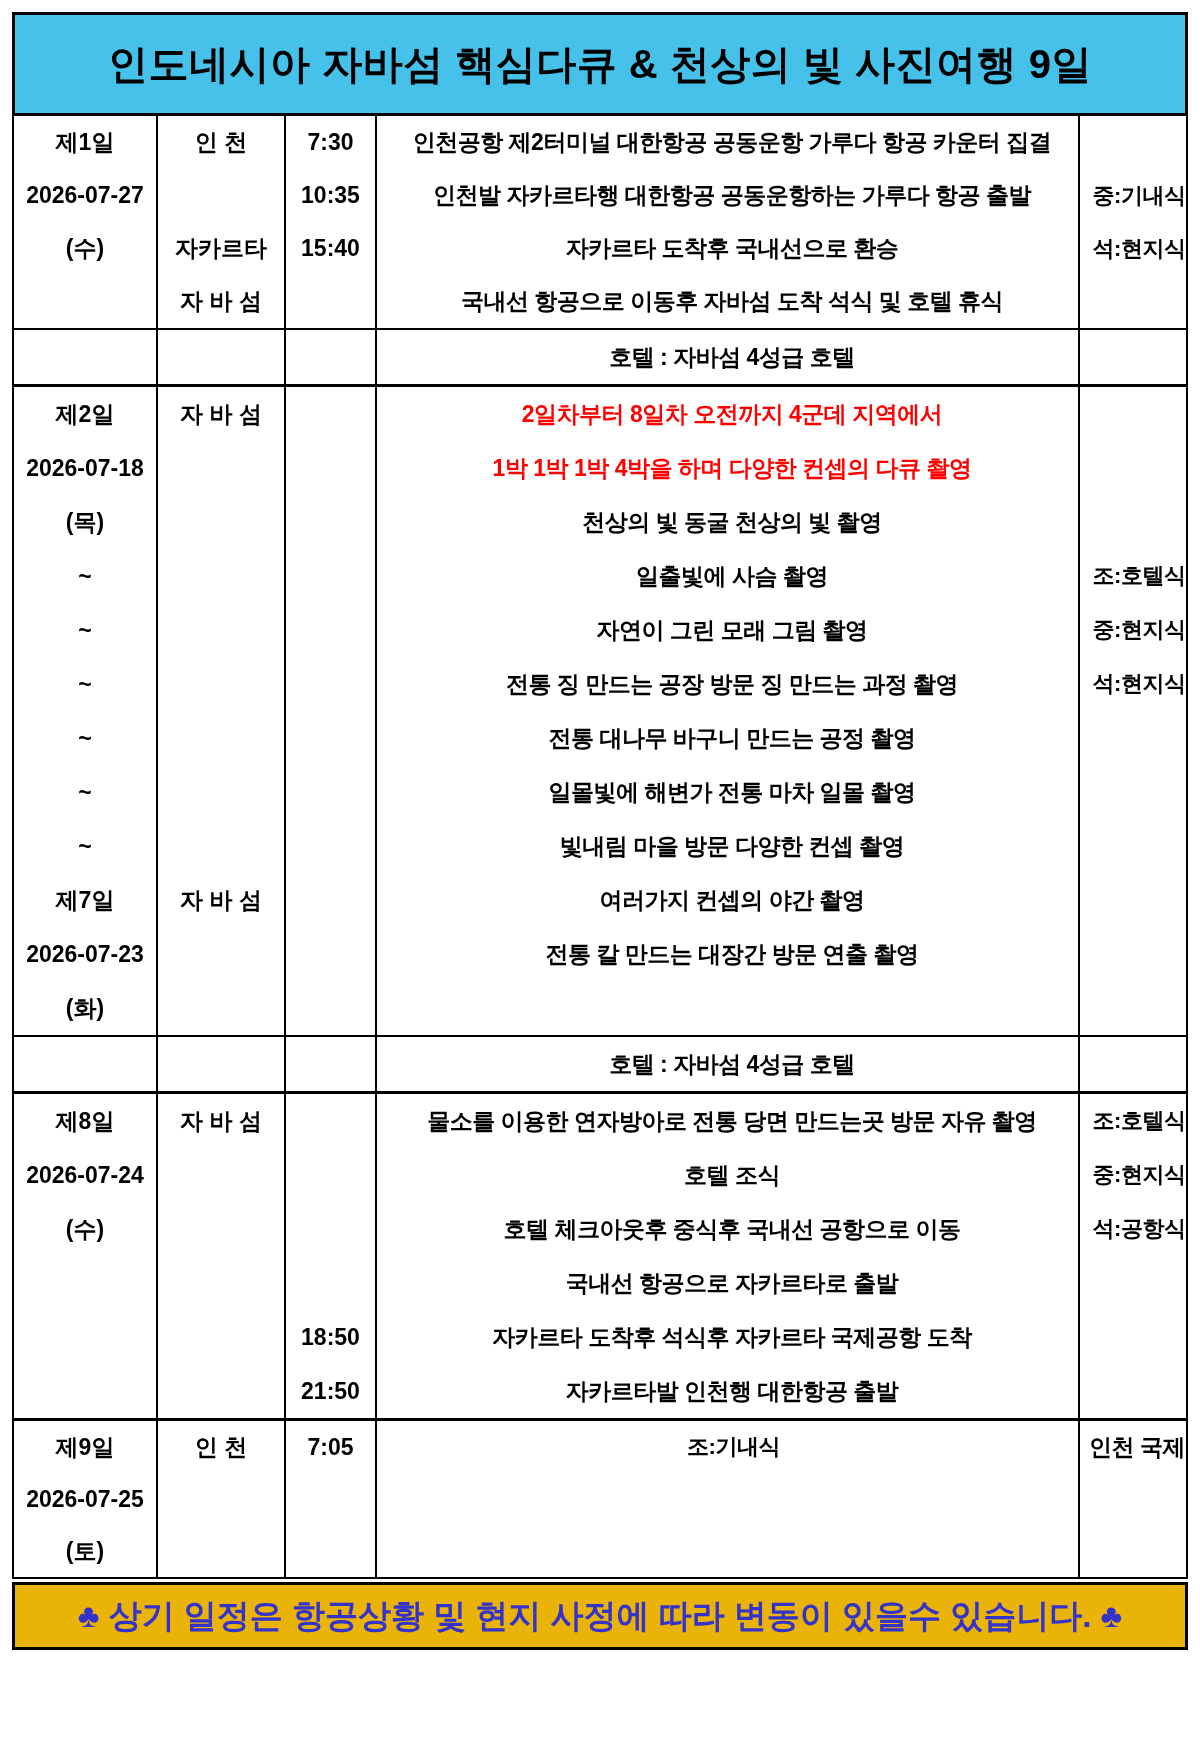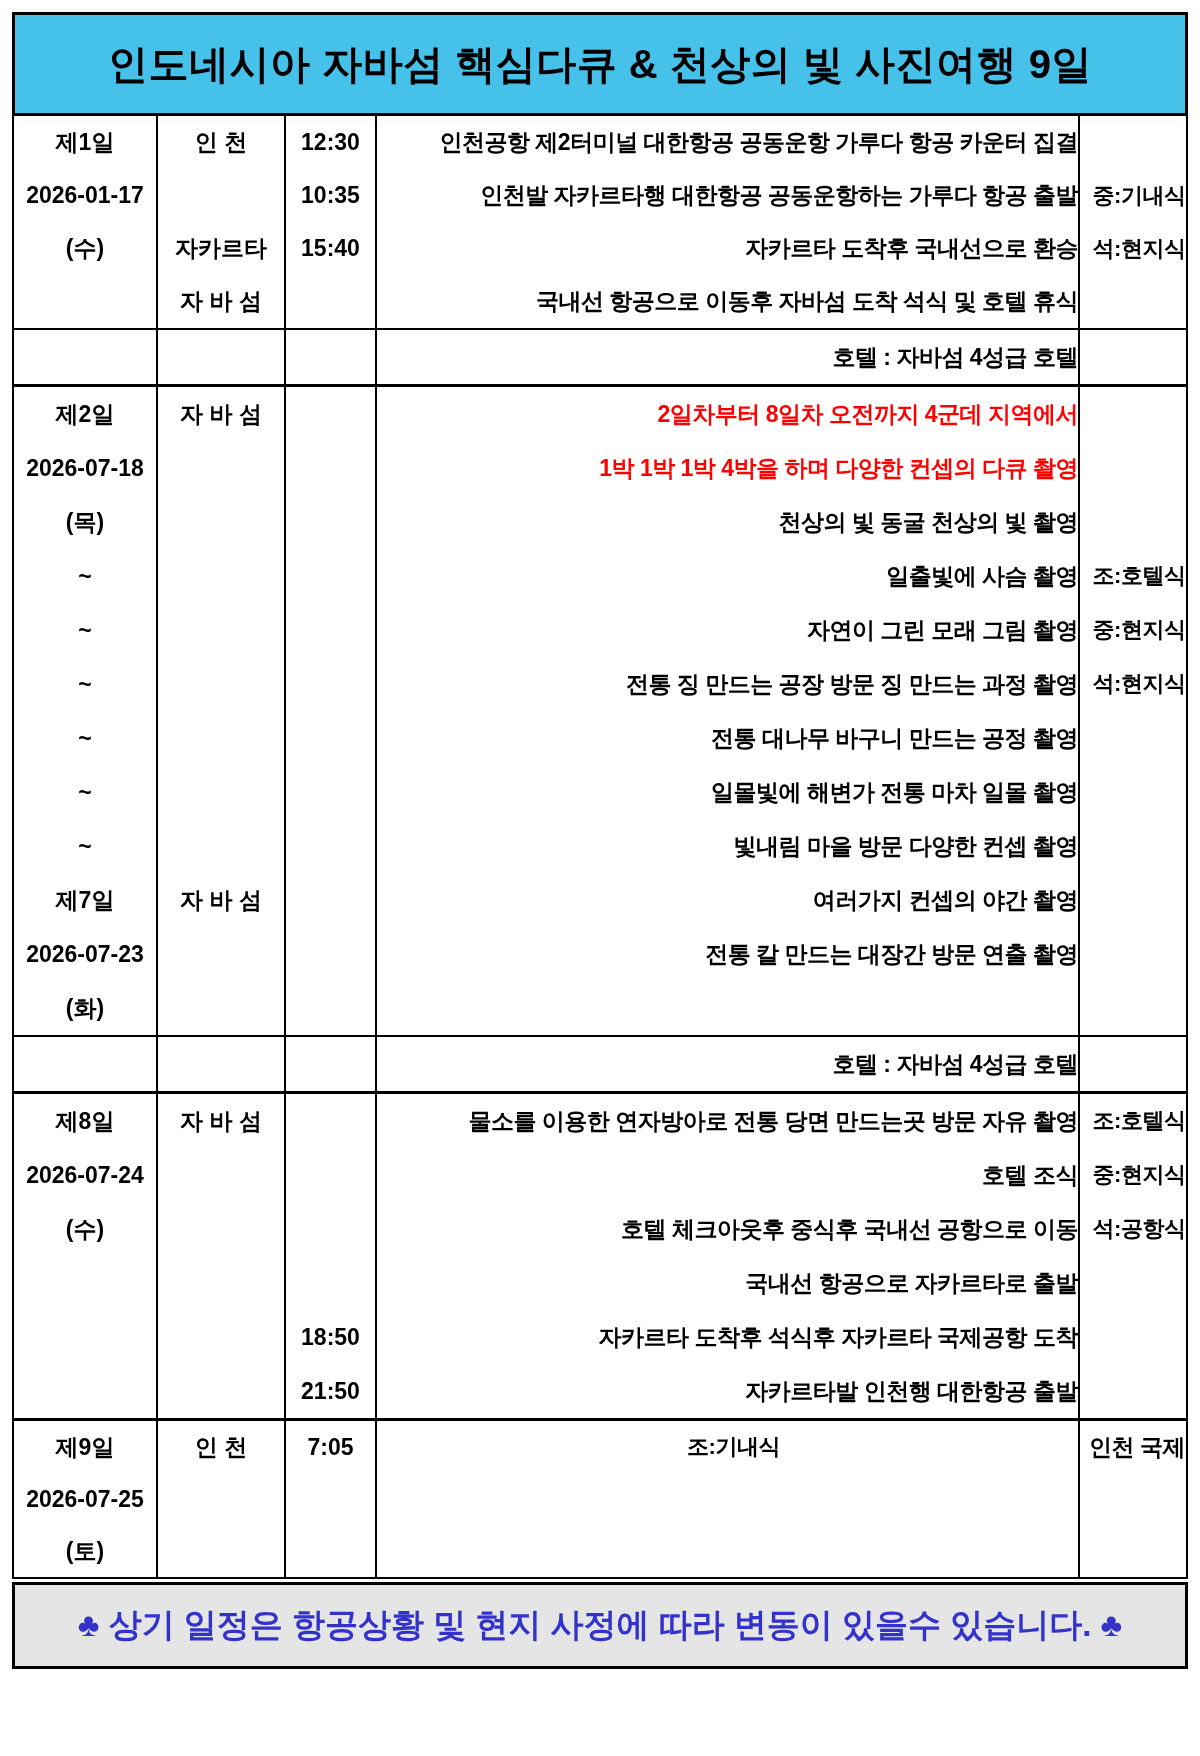--- a/index.html
+++ b/index.html
@@ -41,65 +41,65 @@
 
   .line {
     height: 54px; line-height: 54px;
     font-size: 23px;
     white-space: nowrap; overflow: hidden;
   }
   .rows-4 .line { height: 53px; line-height: 53px; }
   .rows-3 .line { height: 52px; line-height: 52px; }
 
   .col-date .line, .col-region .line, .col-time .line, .col-meal .line { text-align: center; }
-  .col-detail .line { text-align: right; padding-left: 9px; letter-spacing: -0.5px; }
+  .col-detail .line { text-align: center; padding-left: 9px; letter-spacing: -0.5px; }
   .col-meal .line { font-size: 22px; letter-spacing: -0.5px; margin-left: 12px; }
 
   .line.red { color: #FF0000; }
 
   .hotel-block { border-top: 2px solid #000; border-bottom: 3px solid #000; }
   .thick-bottom { border-bottom: 3px solid #000; }
 
   
   .footer-bar {
     margin-top: 3px;
-    height: 87px;
-    background: #e5e5e5;
+    height: 68px;
+    background: #eab308;
     border: 3px solid #000;
     display: flex; align-items: center; justify-content: center;
     font-size: 33px;
     color: #3333CC;
     white-space: nowrap;
   }
 </style>
 </head>
 <body>
 
 <div class="page">
 
   <div class="title-bar">인도네시아 자바섬 핵심다큐 &amp; 천상의 빛 사진여행 9일</div>
 
   <div class="sheet">
 
 
     <div class="grid-row rows-4">
       <div class="col col-date">
           <div class="line">제1일</div>
-          <div class="line">2026-01-17</div>
+          <div class="line">2026-07-27</div>
           <div class="line">(수)</div>
           <div class="line"></div>
         </div>
       <div class="col col-region">
           <div class="line">인 천</div>
           <div class="line"></div>
           <div class="line">자카르타</div>
           <div class="line">자 바 섬</div>
         </div>
       <div class="col col-time">
-          <div class="line">12:30</div>
+          <div class="line">7:30</div>
           <div class="line">10:35</div>
           <div class="line">15:40</div>
           <div class="line"></div>
         </div>
       <div class="col col-detail">
           <div class="line">인천공항 제2터미널 대한항공 공동운항 가루다 항공 카운터 집결</div>
           <div class="line">인천발 자카르타행 대한항공 공동운항하는 가루다 항공 출발</div>
           <div class="line">자카르타 도착후 국내선으로 환승</div>
           <div class="line">국내선 항공으로 이동후 자바섬 도착 석식 및 호텔 휴식</div>
         </div>

